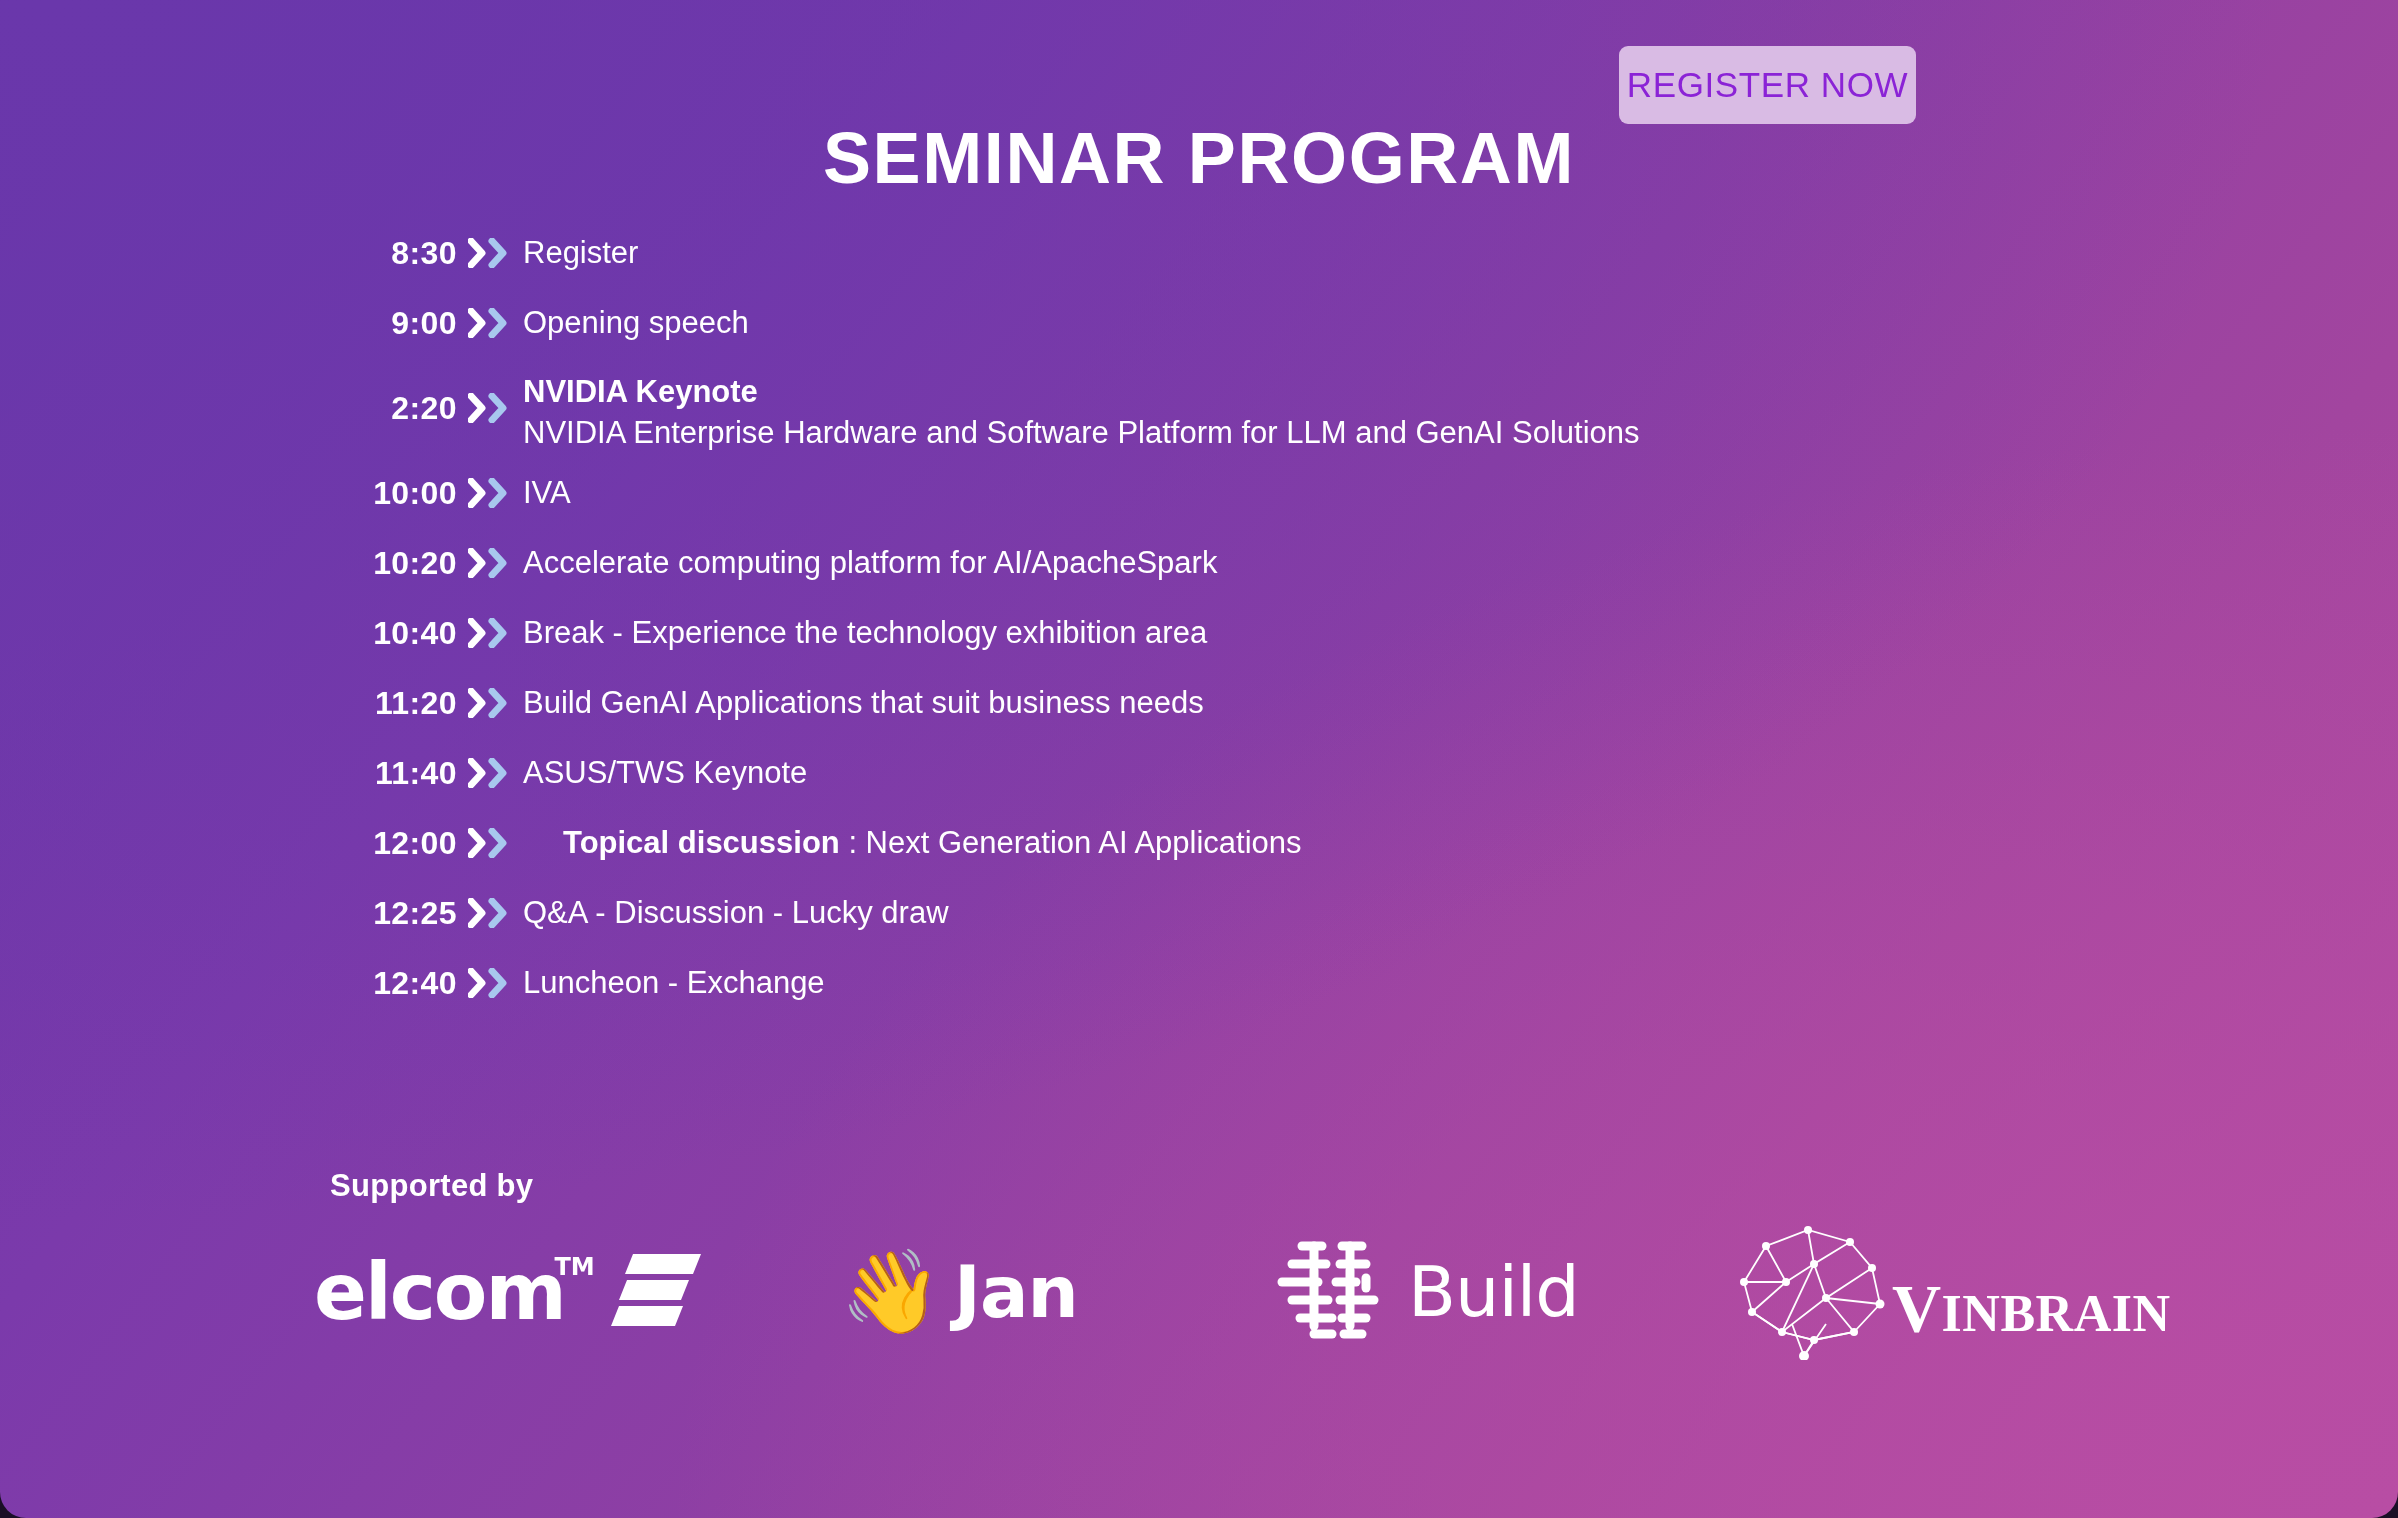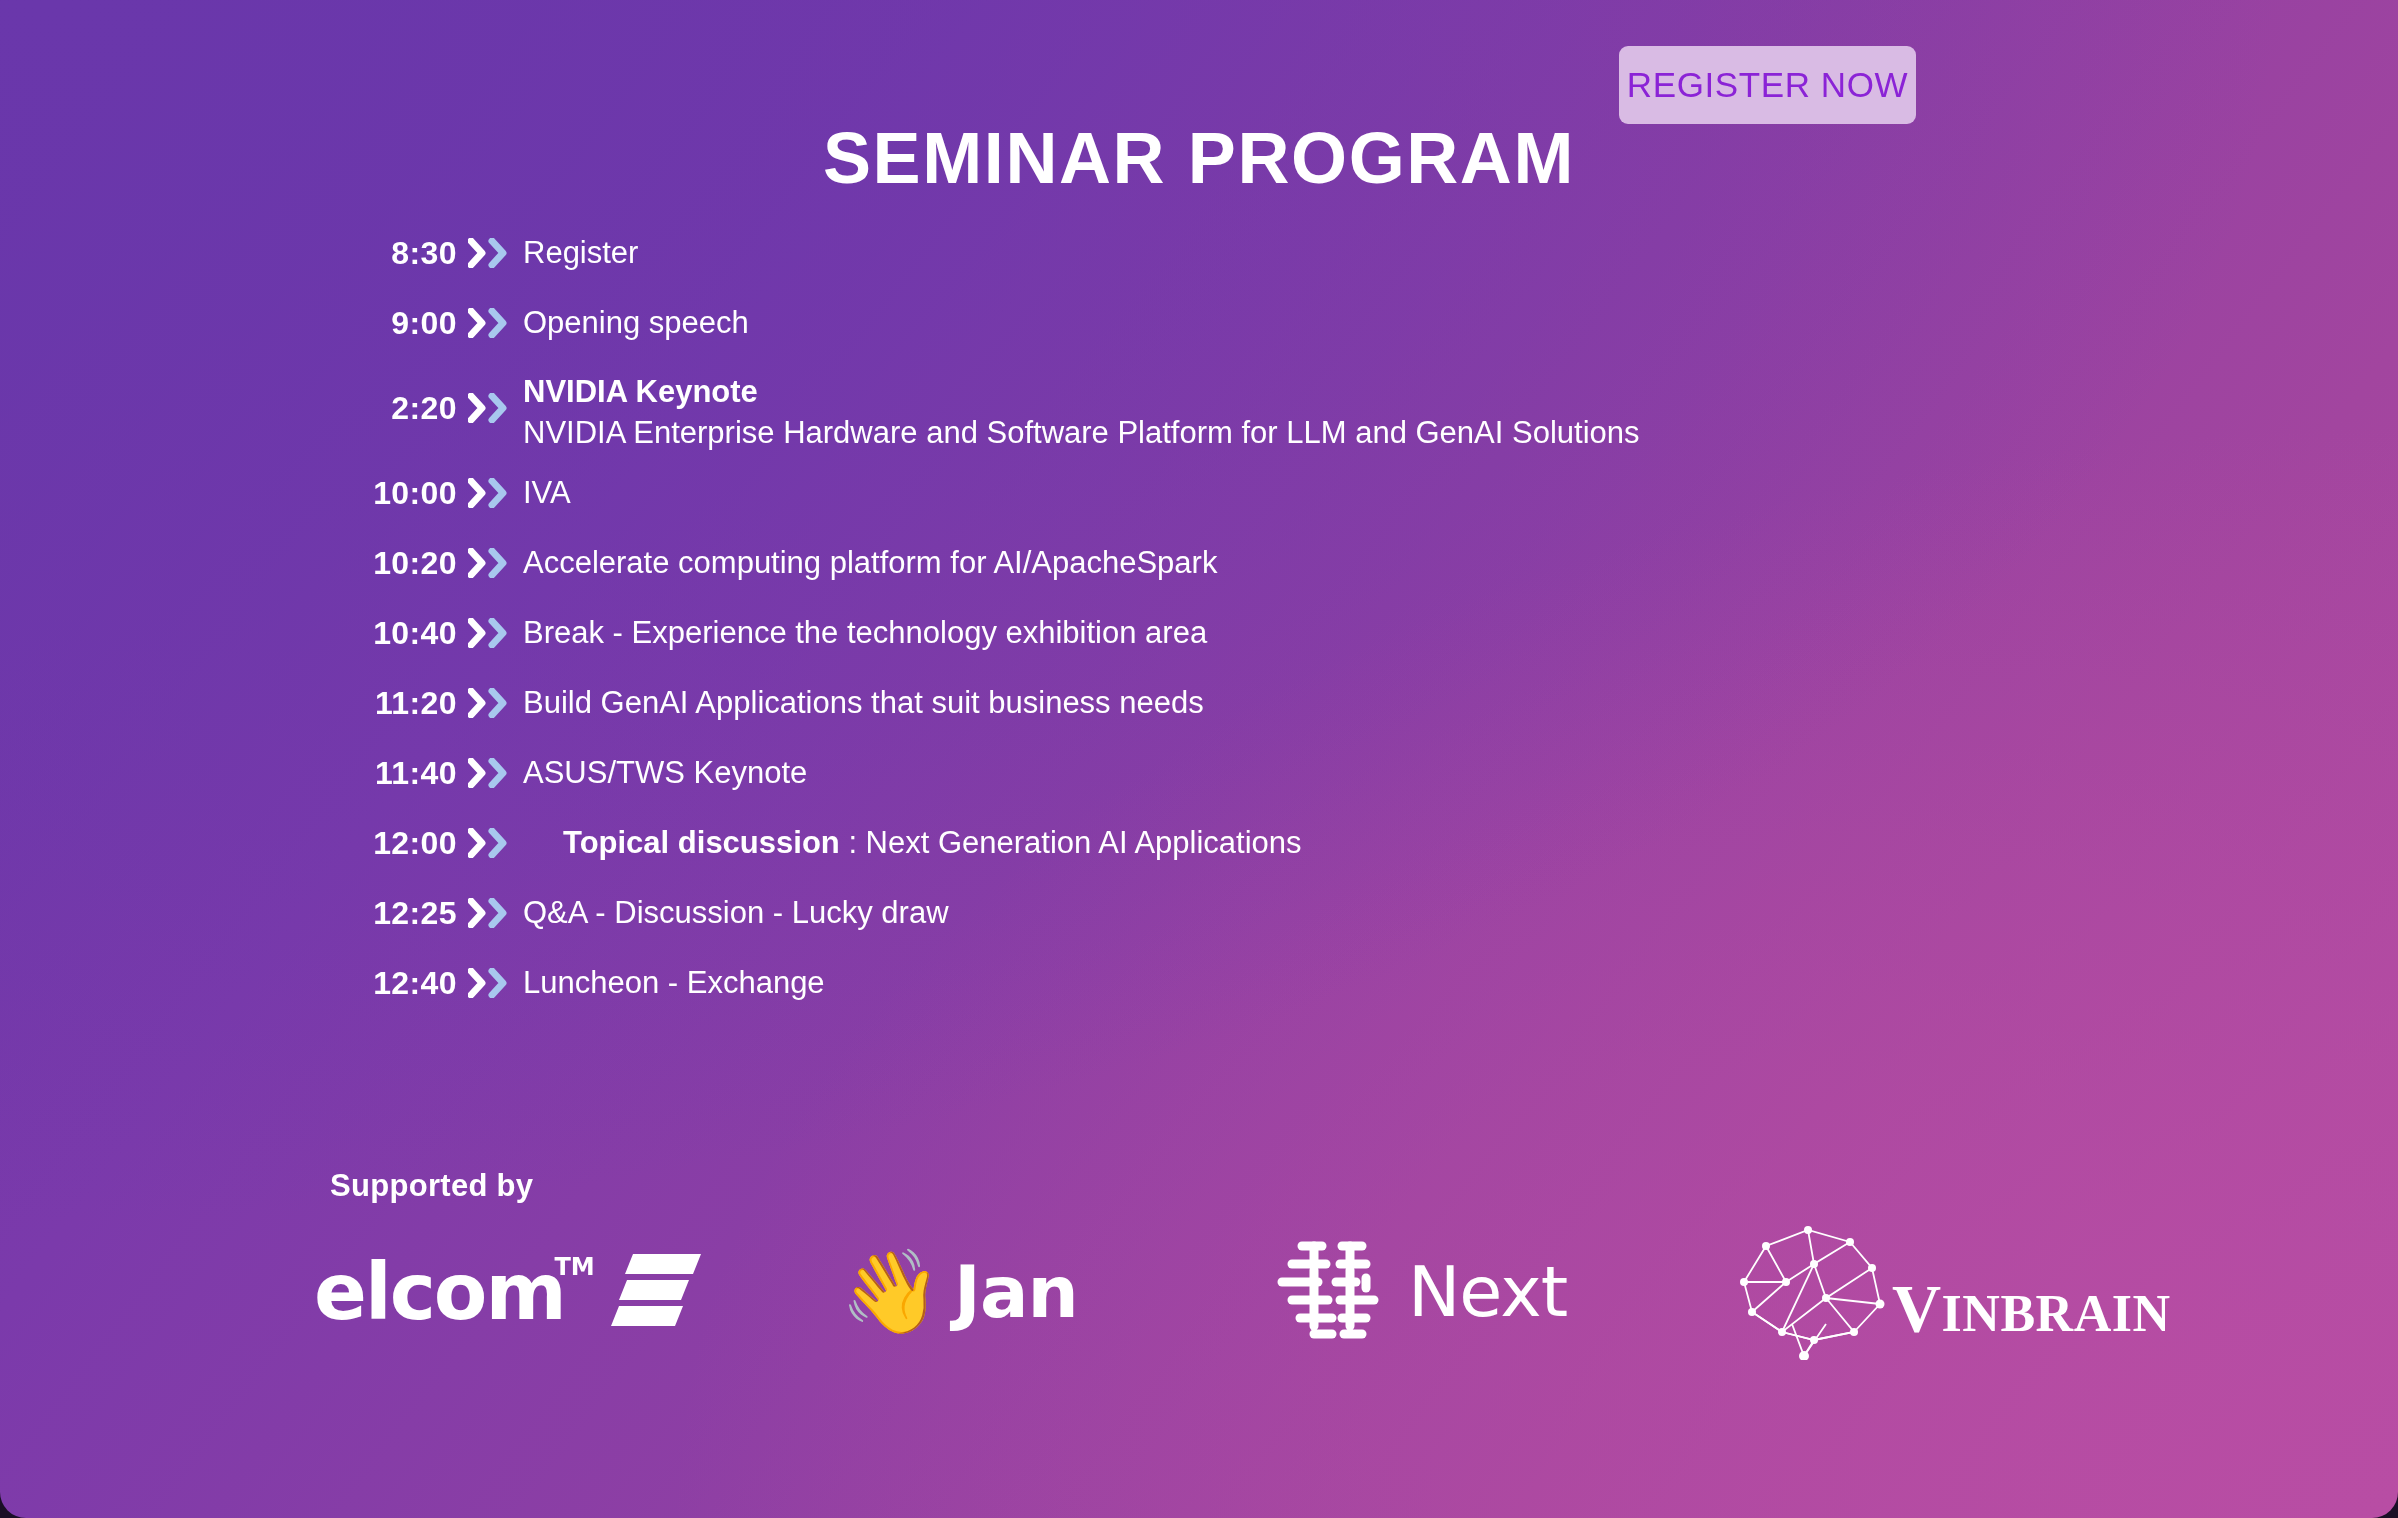--- a/index.html
+++ b/index.html
@@ -368,21 +368,21 @@
             <line x1="70" y1="66" x2="104" y2="66"></line>
             <line x1="30" y1="84" x2="62" y2="84"></line>
             <line x1="72" y1="84" x2="96" y2="84"></line>
             <line x1="44" y1="100" x2="62" y2="100"></line>
             <line x1="74" y1="100" x2="92" y2="100"></line>
             <line x1="44" y1="36" x2="44" y2="92"></line>
             <line x1="80" y1="36" x2="80" y2="92"></line>
           </g>
         </svg>
       </span>
-      <span class="vinai-word">Next</span>
+      <span class="vinai-word">Build</span>
     </div>
 
     <div class="logo logo-vinbrain">
       <span>
         <svg width="180" height="140" viewBox="0 0 180 140">
           <g stroke="#ffffff" stroke-width="1.8" fill="none">
             <path d="M14 62 L36 26 L78 10 L120 22 L142 48 L150 84 L124 112 L84 120 L52 112 L22 92 Z"></path>
             <path d="M36 26 L56 62 L84 44 L78 10"></path>
             <path d="M120 22 L84 44 L96 78 L142 48"></path>
             <path d="M56 62 L22 92 L52 112 L96 78"></path>

